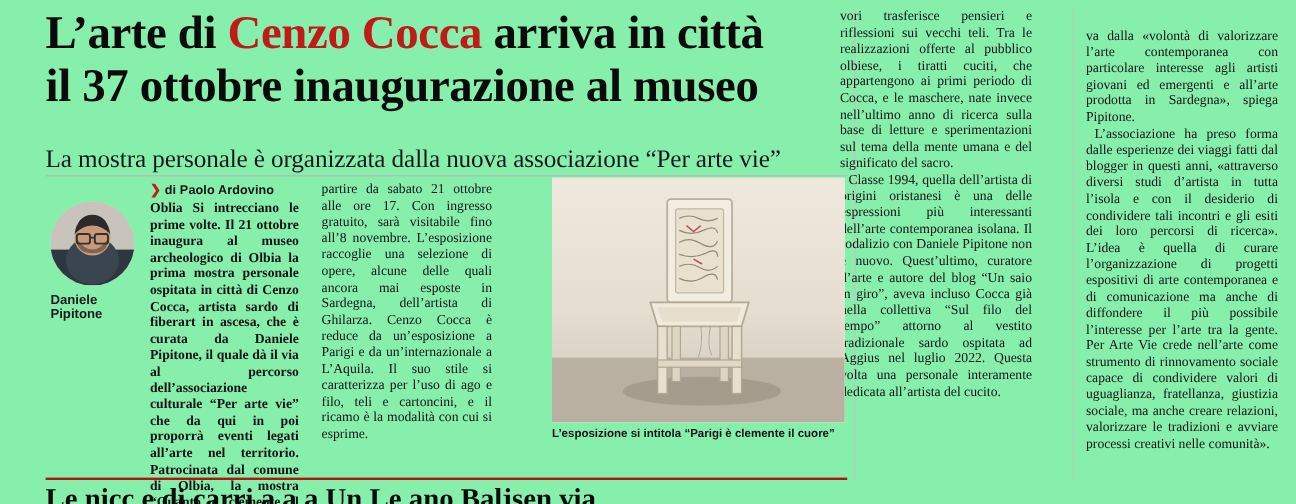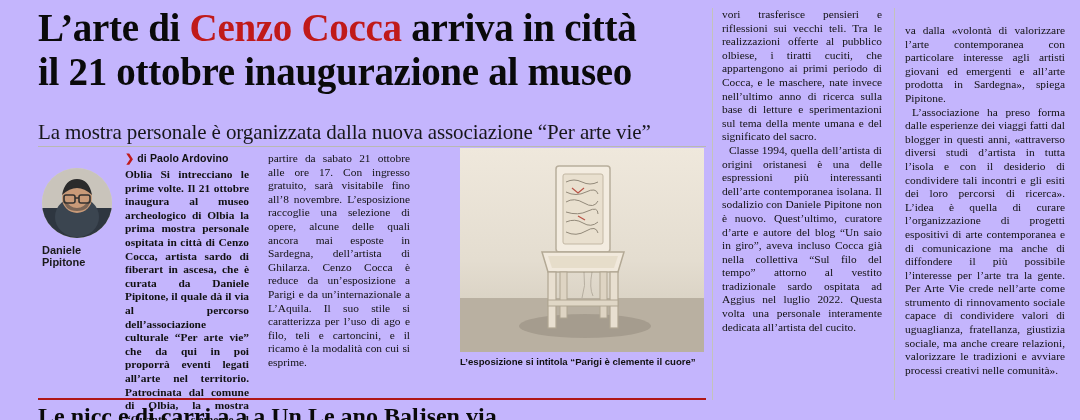--- a/index.html
+++ b/index.html
@@ -11,21 +11,21 @@
     width: 1080px;
     height: 420px;
     overflow: hidden;
     font-family: "Liberation Serif", serif;
     color: #111111;
   }
   .page {
     position: relative;
     width: 1080px;
     height: 420px;
-    background: #c4b5fd;
+    background: #86efac;
   }
 
   
   .headline-wrap {
     position: absolute;
     left: 38px;
     top: 6px;
     width: 668px;
   }
   .headline {
@@ -125,21 +125,21 @@
     hyphens: auto;
   }
   .col p { margin: 0; text-indent: 0; }
   .col p + p { text-indent: 7px; }
   .col .lead {
     font-weight: bold;
   }
 
   .c1 { left: 125px; top: 168px; width: 124px; }
   .c2 { left: 268px; top: 152px; width: 142px; }
-  .c3 { left: 722px; top: 8px;  width: 160px; }
+  .c3 { left: 700px; top: 8px;  width: 160px; }
   .c4 { left: 905px; top: 8px;  width: 160px; margin-top: 16px; }
 
   
   .photo {
     position: absolute;
     left: 460px;
     top: 148px;
     width: 244px;
     height: 204px;
     overflow: hidden;
@@ -193,21 +193,21 @@
   }
 </style>
 </head>
 <body>
 
 <div class="page">
 
   <div class="headline-wrap">
     <h1 class="headline">
       <span>L’arte di </span><span class="accent">Cenzo Cocca</span><span> arriva in città</span><br>
-      <span>il 21 ottobre inaugurazione al museo</span>
+      <span>il 37 ottobre inaugurazione al museo</span>
     </h1>
     <p class="subhead">La mostra personale è organizzata dalla nuova associazione “Per arte vie”</p>
   </div>
   <div class="rule-under-head"></div>
 
   <div class="vrule v1"></div>
   <div class="vrule v2"></div>
 
   <div class="byline">
     <span class="bullet">❯</span><span>di Paolo Ardovino</span>

